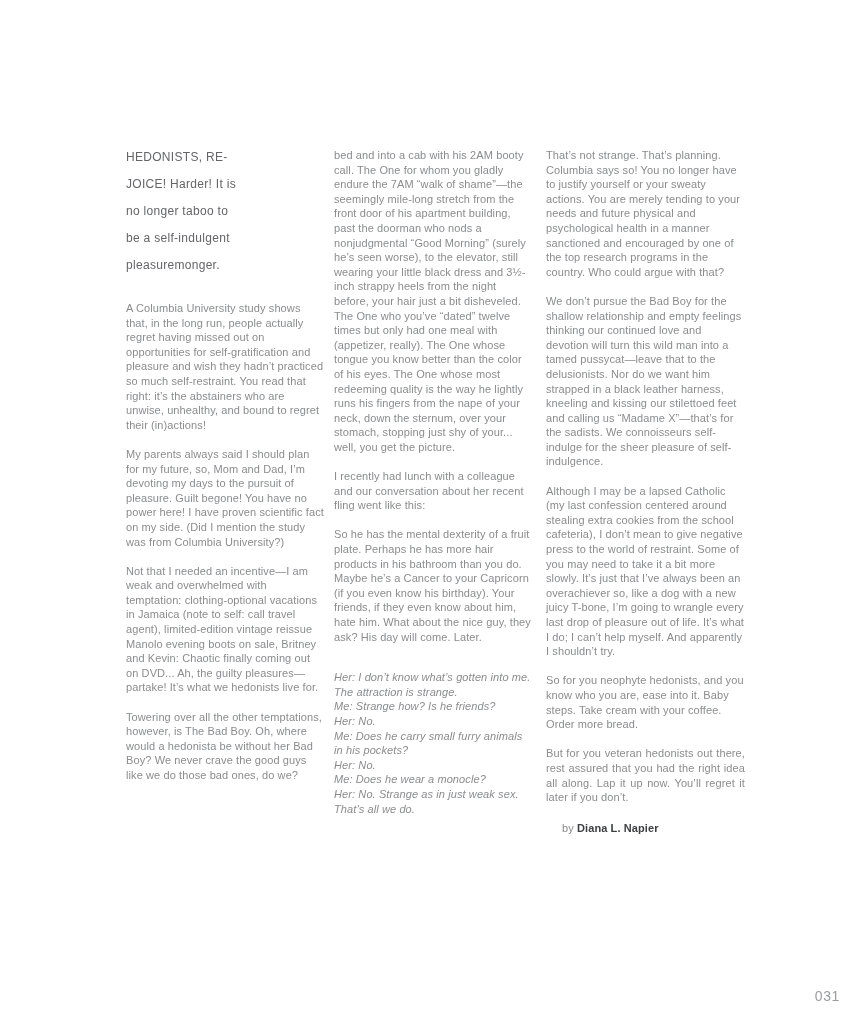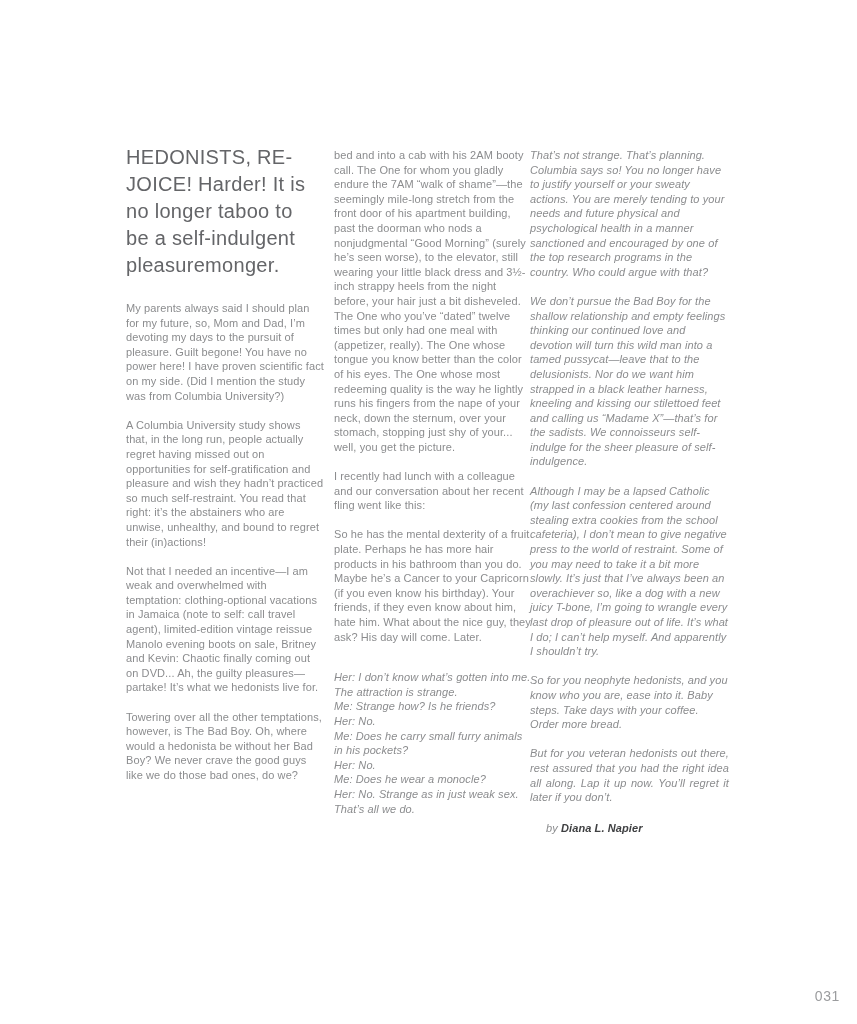--- a/index.html
+++ b/index.html
@@ -20,26 +20,26 @@
     top: 148px;
     width: 199px;
     color: #8b8c8e;
     font-size: 11px;
     line-height: 14.6px;
     letter-spacing: 0.1px;
     font-weight: 300;
   }
   .col-1 { left: 126px; }
   .col-2 { left: 334px; }
-  .col-3 { left: 530px; font-style: italic; }
+  .col-3 { left: 546px; }
   .col p {
     margin: 0 0 14.6px 0;
   }
   .headline {
-    font-size: 20px;
+    font-size: 12px;
     line-height: 27px;
     color: #646568;
     white-space: pre-line;
     margin: -4px 0 22px 0 !important;
     letter-spacing: 0.3px;
     font-weight: 300;
   }
   .dialogue-block {
     margin-top: 26px;
     font-style: italic;
@@ -72,22 +72,22 @@
 <body>
 
 <div class="page">
 
   <div class="col col-1">
     <p class="headline">HEDONISTS, RE-
 JOICE! Harder! It is
 no longer taboo to
 be a self-indulgent
 pleasuremonger.</p>
+    <p>A Columbia University study shows that, in the long run, people actually regret having missed out on opportunities for self-gratification and pleasure and wish they hadn’t practiced so much self-restraint. You read that right: it’s the abstainers who are unwise, unhealthy, and bound to regret their (in)actions!</p>
     <p>My parents always said I should plan for my future, so, Mom and Dad, I’m devoting my days to the pursuit of pleasure. Guilt begone! You have no power here! I have proven scientific fact on my side. (Did I mention the study was from Columbia University?)</p>
-    <p>A Columbia University study shows that, in the long run, people actually regret having missed out on opportunities for self-gratification and pleasure and wish they hadn’t practiced so much self-restraint. You read that right: it’s the abstainers who are unwise, unhealthy, and bound to regret their (in)actions!</p>
     <p>Not that I needed an incentive—I am weak and overwhelmed with temptation: clothing-optional vacations in Jamaica (note to self: call travel agent), limited-edition vintage reissue Manolo evening boots on sale, Britney and Kevin: Chaotic finally coming out on DVD... Ah, the guilty pleasures—partake! It’s what we hedonists live for.</p>
     <p>Towering over all the other temptations, however, is The Bad Boy. Oh, where would a hedonista be without her Bad Boy? We never crave the good guys like we do those bad ones, do we?</p>
   </div>
 
   <div class="col col-2">
     <p>bed and into a cab with his 2AM booty call. The One for whom you gladly endure the 7AM “walk of shame”—the seemingly mile-long stretch from the front door of his apartment building, past the doorman who nods a nonjudgmental “Good Morning” (surely he’s seen worse), to the elevator, still wearing your little black dress and 3½-inch strappy heels from the night before, your hair just a bit disheveled. The One who you’ve “dated” twelve times but only had one meal with (appetizer, really). The One whose tongue you know better than the color of his eyes. The One whose most redeeming quality is the way he lightly runs his fingers from the nape of your neck, down the sternum, over your stomach, stopping just shy of your... well, you get the picture.</p>
     <p>I recently had lunch with a colleague and our conversation about her recent fling went like this:</p>
     <p>So he has the mental dexterity of a fruit plate. Perhaps he has more hair products in his bathroom than you do. Maybe he’s a Cancer to your Capricorn (if you even know his birthday). Your friends, if they even know about him, hate him. What about the nice guy, they ask? His day will come. Later.</p>
     <div class="dialogue-block">
       <p>Her: I don’t know what’s gotten into me. The attraction is strange.</p>
@@ -97,20 +97,20 @@
       <p>Her: No.</p>
       <p>Me: Does he wear a monocle?</p>
       <p>Her: No. Strange as in just weak sex. That’s all we do.</p>
     </div>
   </div>
 
   <div class="col col-3">
     <p>That’s not strange. That’s planning. Columbia says so! You no longer have to justify yourself or your sweaty actions. You are merely tending to your needs and future physical and psychological health in a manner sanctioned and encouraged by one of the top research programs in the country. Who could argue with that?</p>
     <p>We don’t pursue the Bad Boy for the shallow relationship and empty feelings thinking our continued love and devotion will turn this wild man into a tamed pussycat—leave that to the delusionists. Nor do we want him strapped in a black leather harness, kneeling and kissing our stilettoed feet and calling us “Madame X”—that’s for the sadists. We connoisseurs self-indulge for the sheer pleasure of self-indulgence.</p>
     <p>Although I may be a lapsed Catholic (my last confession centered around stealing extra cookies from the school cafeteria), I don’t mean to give negative press to the world of restraint.  Some of you may need to take it a bit more slowly.  It’s just that I’ve always been an overachiever so, like a dog with a new juicy T-bone, I’m going to wrangle every last drop of pleasure out of life. It’s what I do; I can’t help myself. And apparently I shouldn’t try.</p>
-    <p>So for you neophyte hedonists, and you know who you are, ease into it. Baby steps. Take days with your coffee. Order more bread.</p>
+    <p>So for you neophyte hedonists, and you know who you are, ease into it. Baby steps. Take cream with your coffee. Order more bread.</p>
     <p class="justify">But for you veteran hedonists out there, rest assured that you had the right idea all along.  Lap it up now. You’ll regret it later if you don’t.</p>
     <p class="byline"><span>by</span> <span class="byline-name">Diana L. Napier</span></p>
   </div>
 
   <div class="page-number">031</div>
 
 </div>
 
 </body></html>

